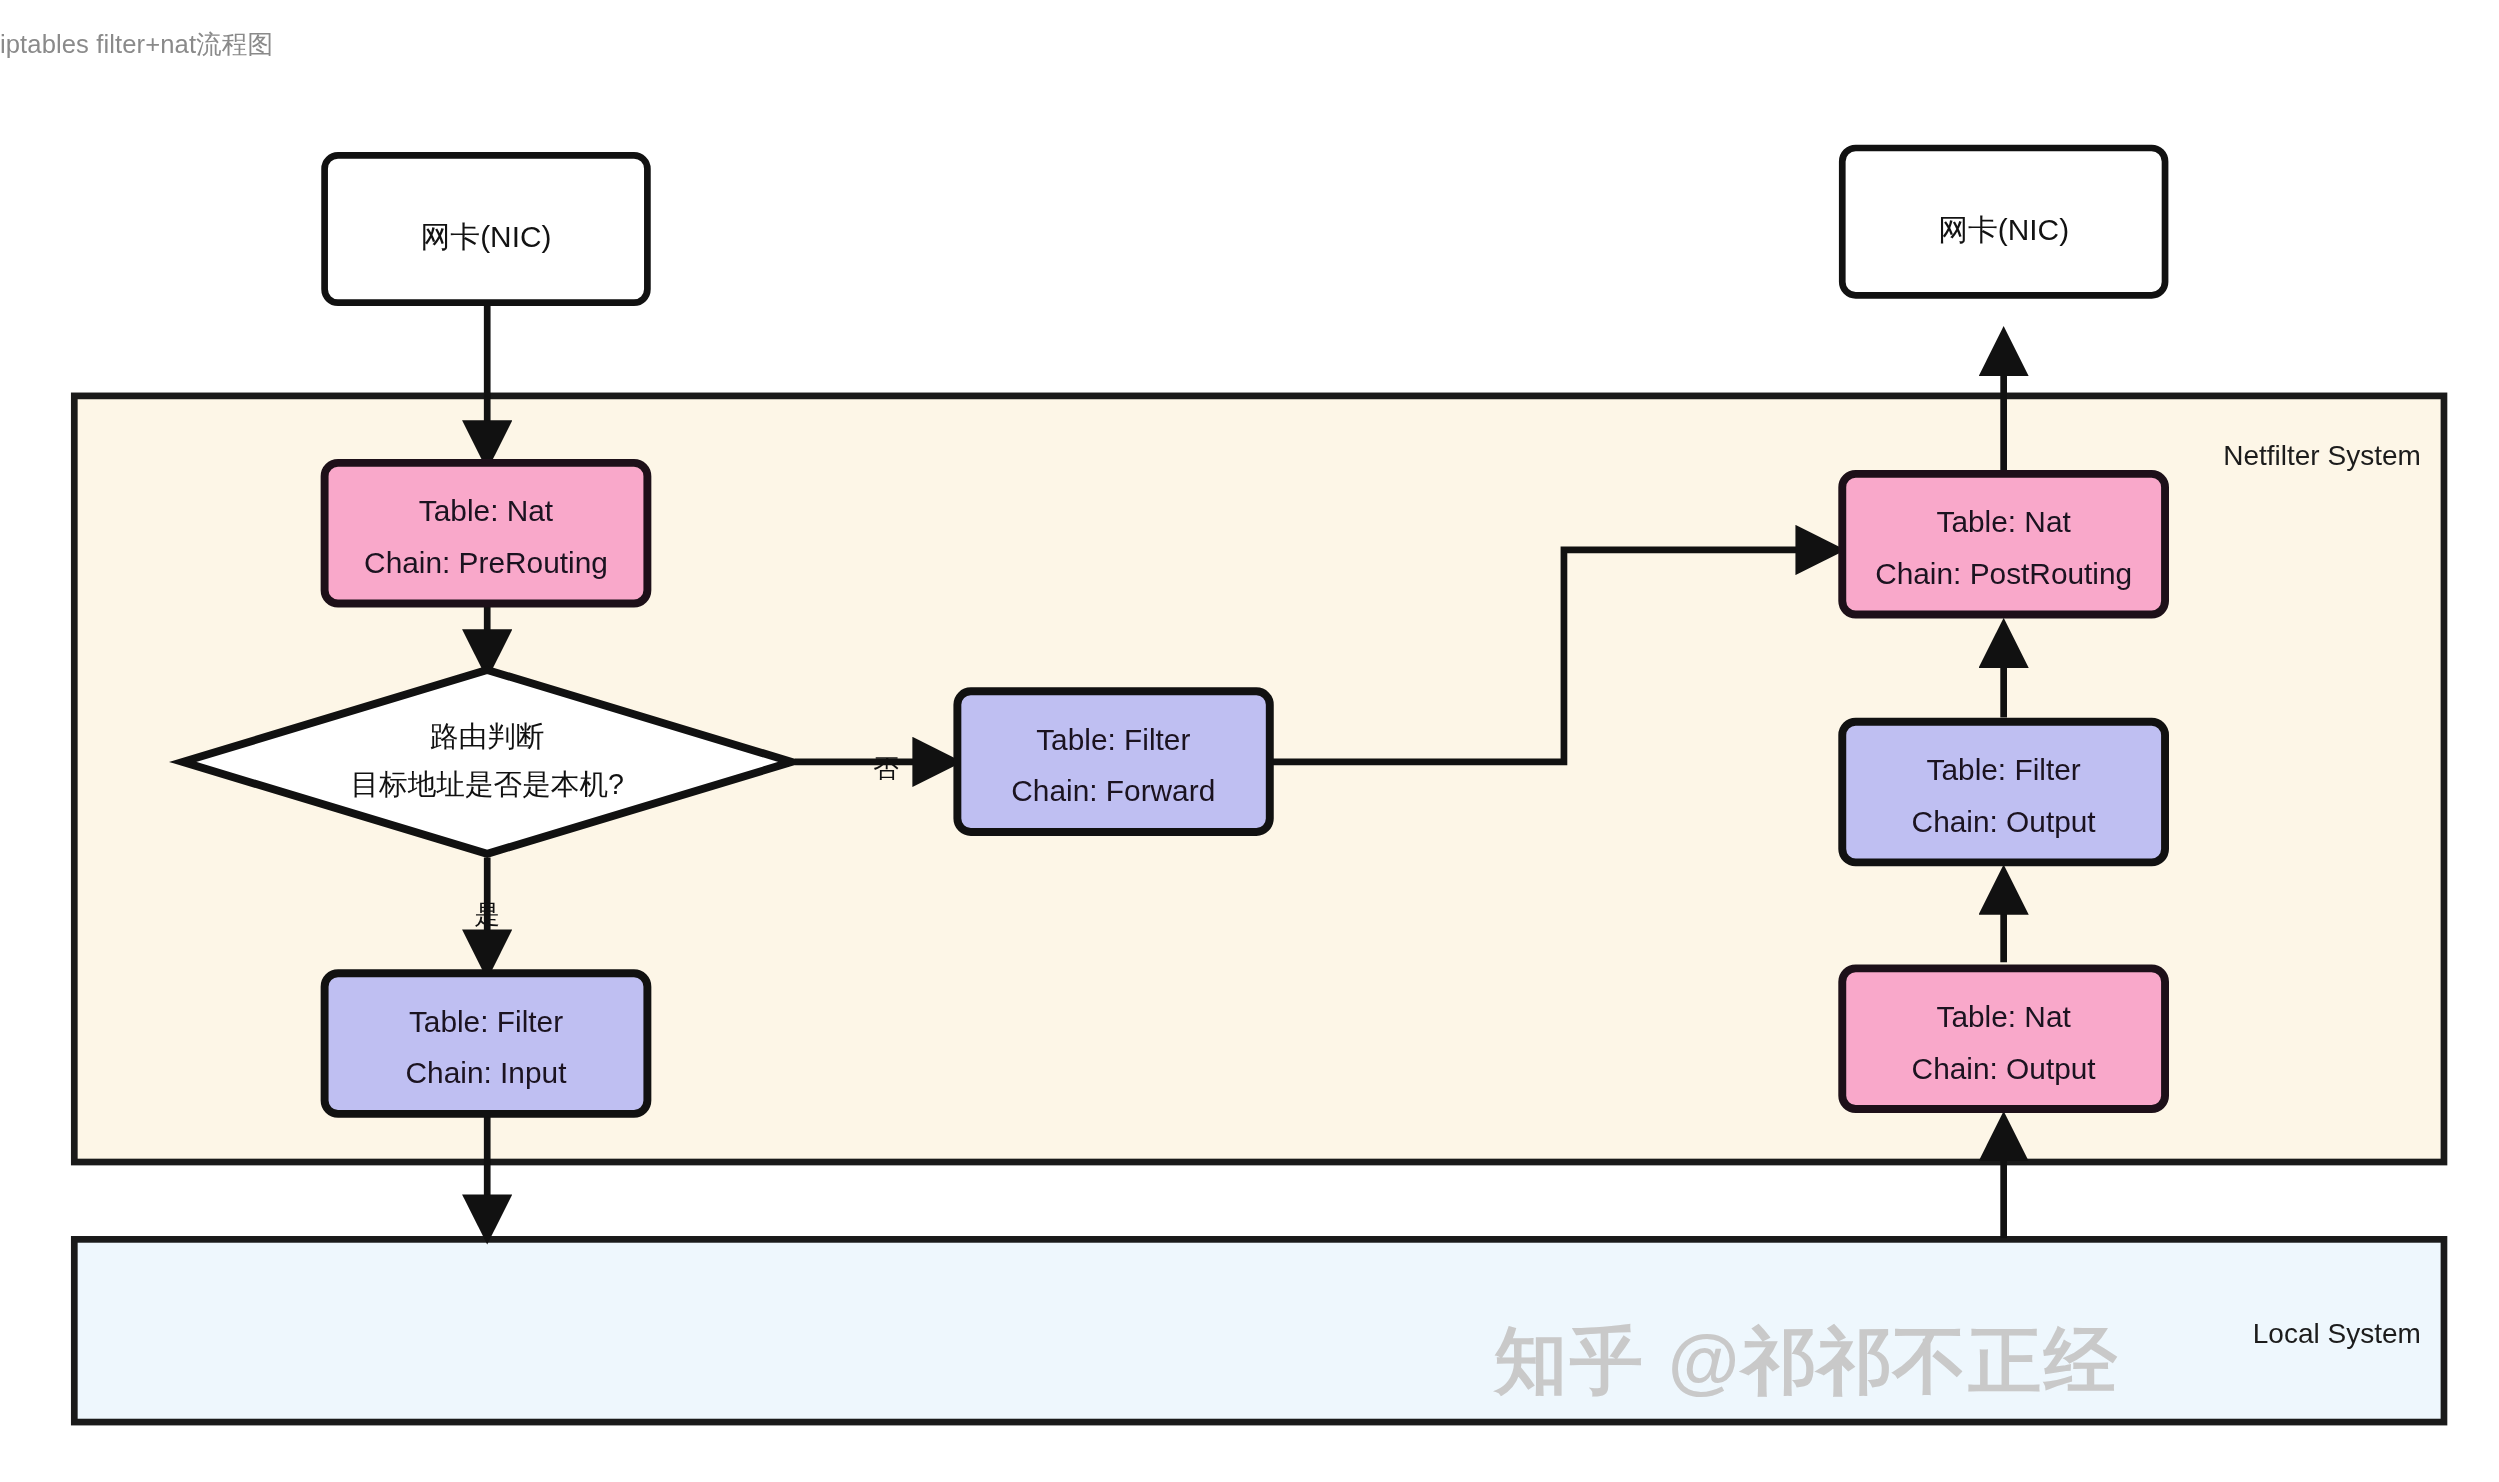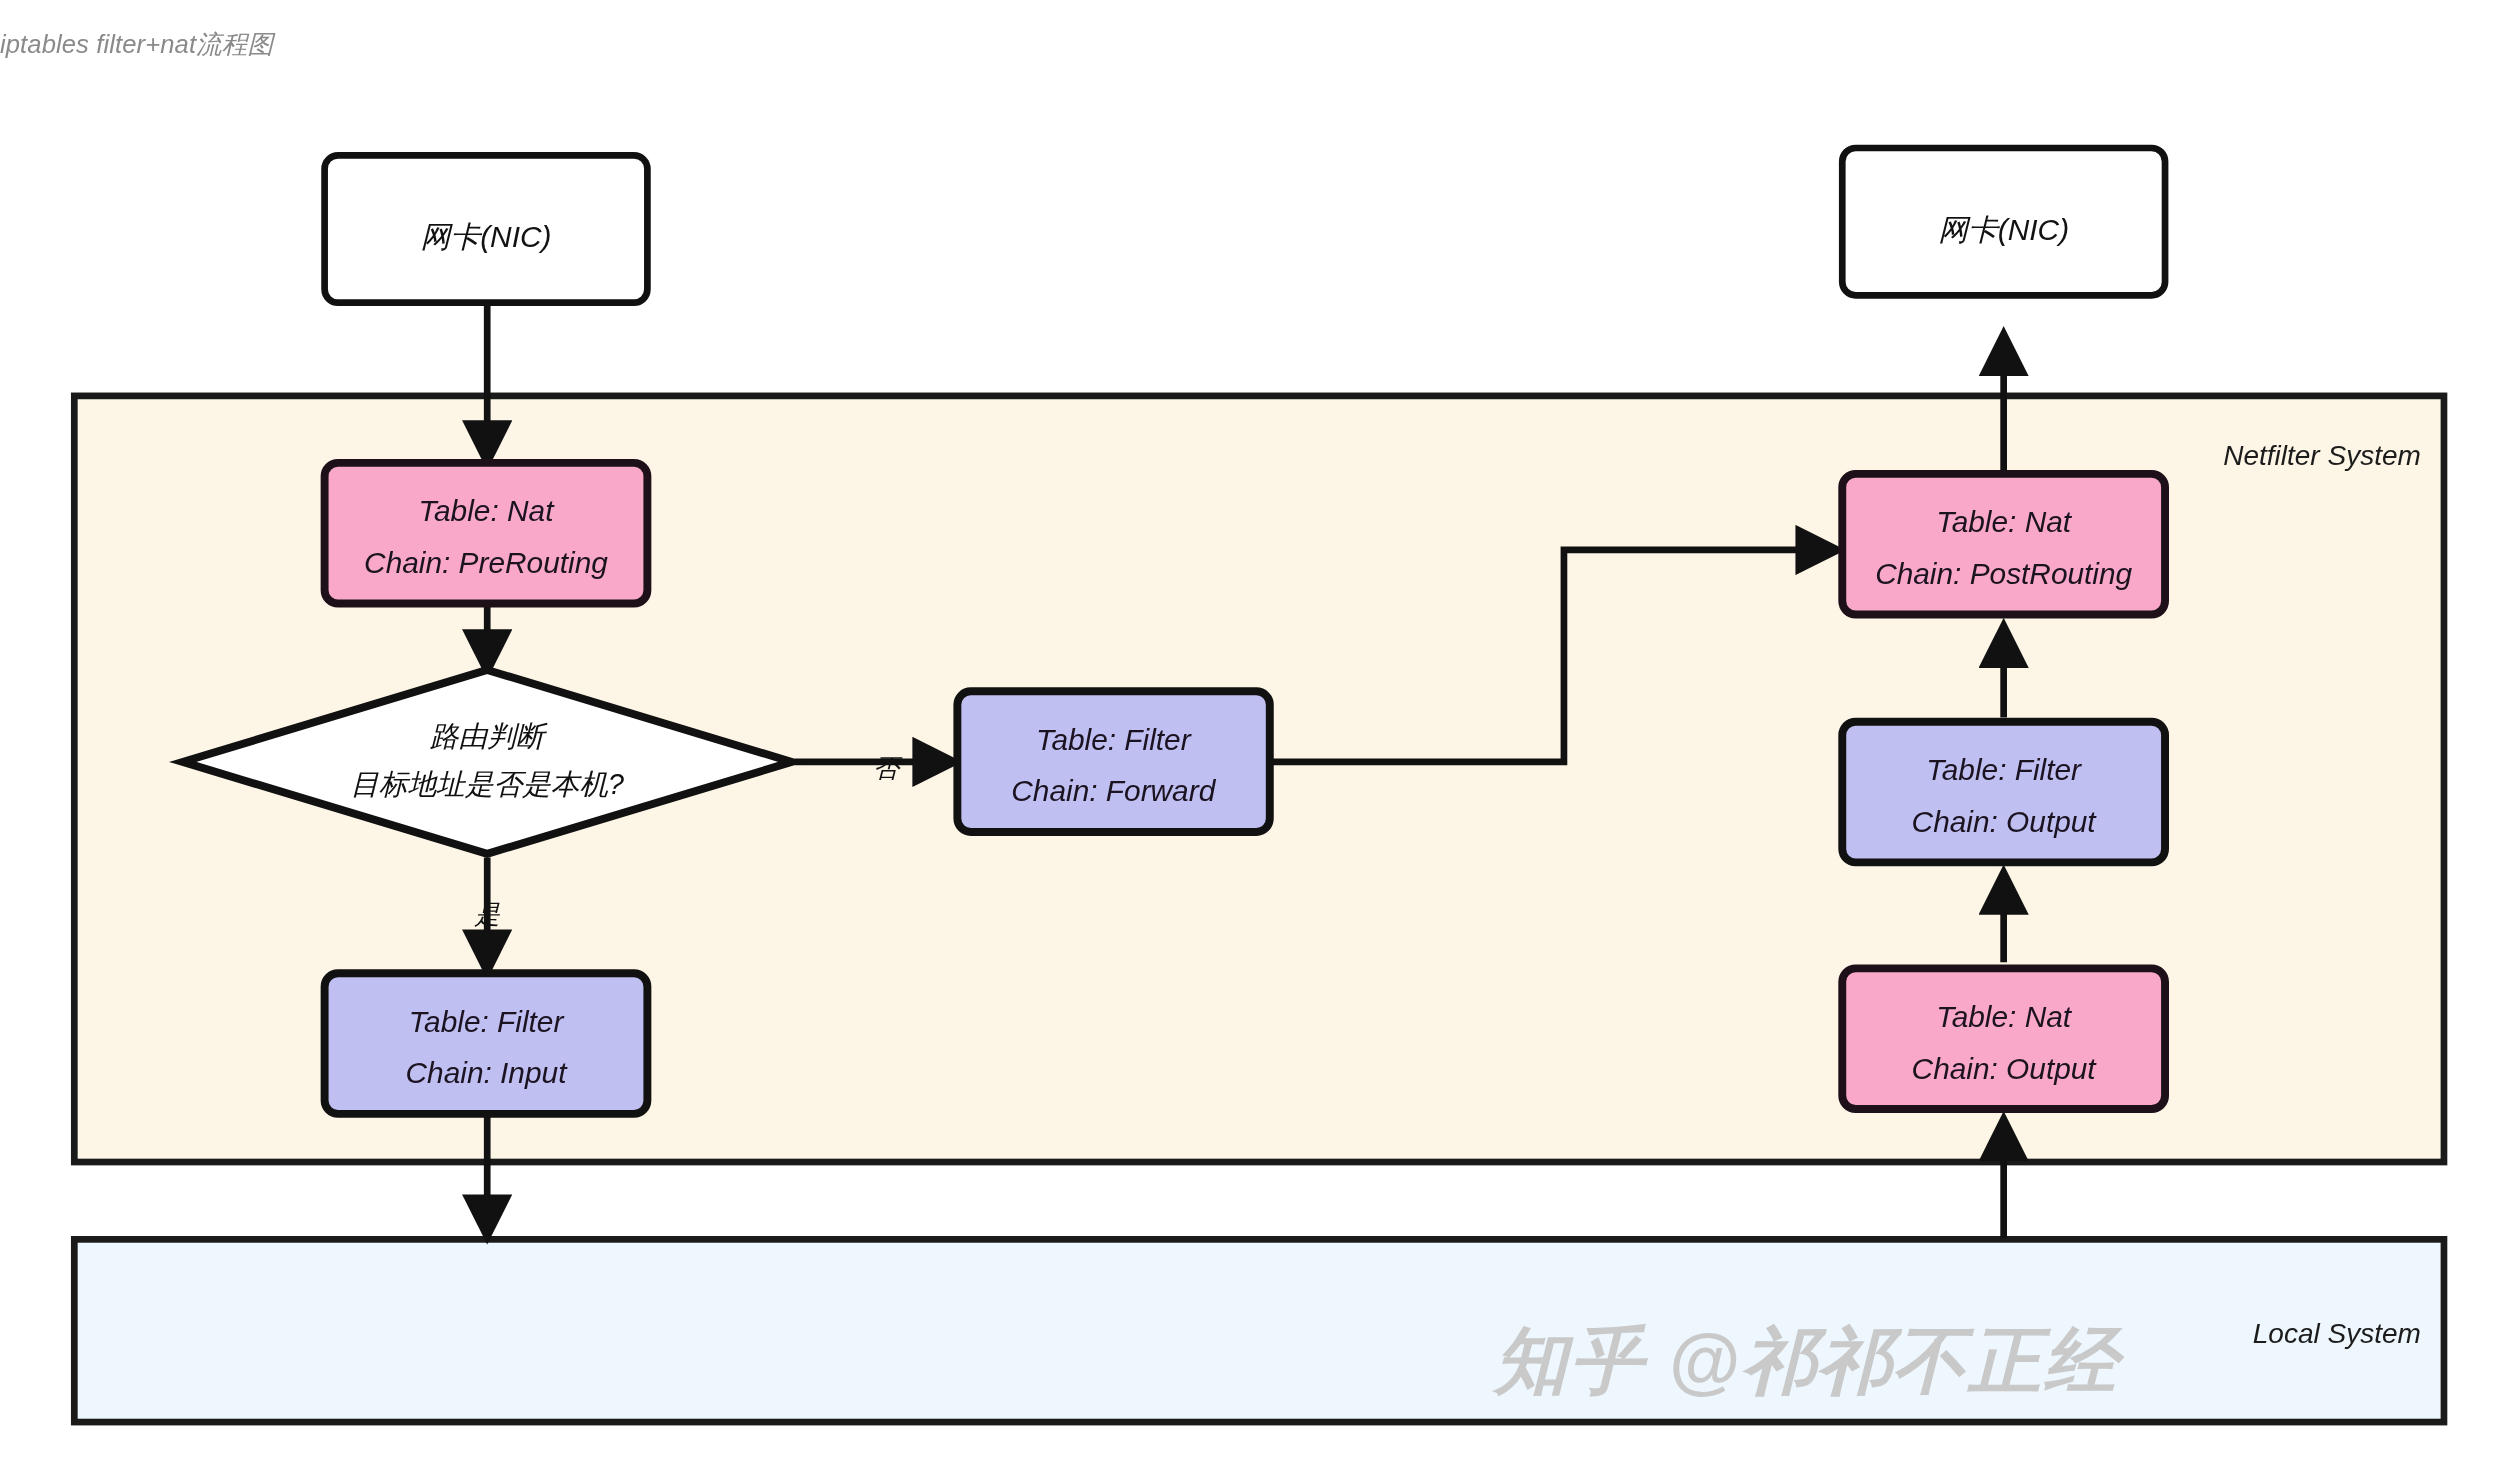--- a/index.html
+++ b/index.html
@@ -1,20 +1,20 @@
 <!DOCTYPE html>
 <html style="font-size:9.7px"><head>
 <meta charset="utf-8">
 <style>
   html,body{margin:0;padding:0;background:#ffffff;}
   body{
     font-family:"Liberation Sans","DejaVu Sans",sans-serif;
     width:2500px;height:1483px;position:relative;overflow:hidden;
   }
-  #stage{position:absolute;inset:0;width:2085px;height:1483px;font-style:italic;}
+  #stage{position:absolute;inset:0;width:2085px;height:1483px;}
   .page-title{
     position:absolute;left:0px;top:27px;
     font-size:25.6px;color:#8a8a8a;letter-spacing:0.1px;white-space:nowrap;
   }
   svg.diagram{position:absolute;left:0;top:0;width:2500px;height:1483px;}
 
   .lbl{ font-family:"Liberation Sans","DejaVu Sans",sans-serif; }
   .node-text{ font-size:49px; fill:#1b1320; }
   .nic-text{ font-size:49px; fill:#121212; }
   .diamond-text{ font-size:47px; fill:#111111; }

